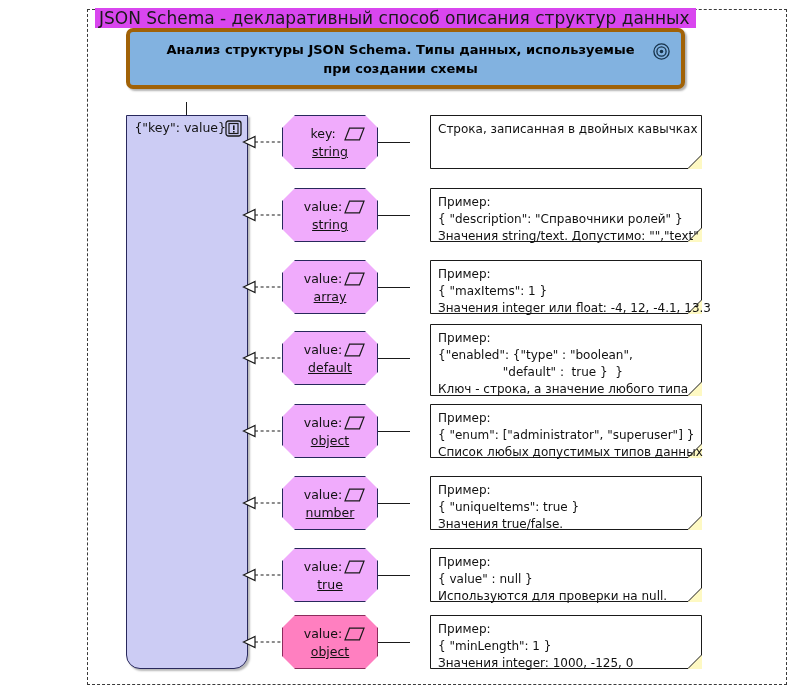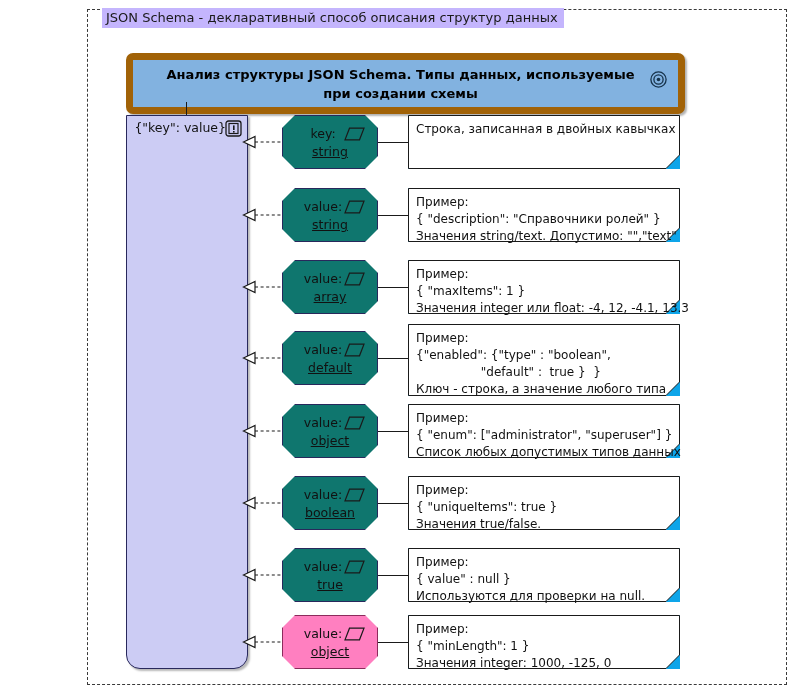--- a/index.html
+++ b/index.html
@@ -22,41 +22,41 @@
     left: 87px;
     top: 9px;
     width: 700px;
     height: 676px;
     border: 1px dashed #3a3a3a;
     box-sizing: border-box;
     background: transparent;
   }
   #frame-title {
     position: absolute;
-    left: 102px;
+    left: 95px;
     top: 8px;
     height: 20px;
     line-height: 20px;
     padding: 0 6px 0 4px;
-    background: #c4b5fd;
-    font-size: 13px;
+    background: #d946ef;
+    font-size: 17px;
     color: #1a1a1a;
     white-space: nowrap;
     z-index: 6;
   }
 
   
   #header {
     position: absolute;
     left: 126px;
-    top: 53px;
+    top: 28px;
     width: 559px;
     height: 61px;
     background: #82b2e0;
-    border: 7px solid #a16207;
+    border: 4px solid #a16207;
     box-sizing: border-box;
     border-radius: 7px;
     box-shadow: 2px 2px 2px rgba(0,0,0,0.30);
     display: flex;
     align-items: center;
     justify-content: center;
   }
   #header-text {
     font-size: 13px;
     font-weight: bold;
@@ -116,21 +116,21 @@
     background: #1a1a1a;
   }
 
   
   .node {
     position: absolute;
     left: 282px;
     width: 96px;
     height: 54px;
     box-sizing: border-box;
-    background: #0f766e;
+    background: #f0abfc;
     border: 1px solid #28285c;
     clip-path: polygon(
       13px 0, calc(100% - 13px) 0, 100% 13px,
       100% calc(100% - 13px), calc(100% - 13px) 100%,
       13px 100%, 0 calc(100% - 13px), 0 13px);
     filter: drop-shadow(2px 2px 1.5px rgba(0,0,0,0.30));
   }
   .node.pink { background: #ff7fc0; border-color: #8c2b5c; }
   .node-text {
     position: absolute;
@@ -150,23 +150,23 @@
     right: 12px;
     top: 11px;
     width: 21px;
     height: 14px;
     pointer-events: none;
   }
 
   
   .note {
     position: absolute;
-    left: 408px;
+    left: 430px;
     box-sizing: border-box;
-    background: #0ea5e9;
+    background: #fef9c3;
   }
   .note-body {
     position: absolute;
     inset: 0;
     padding: 6px 8px 4px 8px;
     font-size: 12px;
     color: #111111;
     line-height: 17px;
     white-space: pre;
   }
@@ -332,21 +332,21 @@
     </div>
     <div class="conn" style="left: 242px; top: 495px; width: 42px; height: 16px;">
       <svg width="42" height="16" viewBox="0 0 42 16">
         <path d="M13 8 L41 8" stroke="#1a1a1a" stroke-width="1.2" stroke-dasharray="3,2.6" fill="none"></path>
         <path d="M1.5 8 L13 2.5 L13 13.5 Z" fill="#ffffff" stroke="#1a1a1a" stroke-width="1.2" stroke-linejoin="miter"></path>
       </svg>
     </div>
     <div class="node" style="top: 476px;">
       <div class="node-text">
         <span class="l1">value:</span>
-        <span class="l2">boolean</span>
+        <span class="l2">number</span>
       </div>
       <svg class="node-icon" viewBox="0 0 21 14">
         <path d="M5.5 1.2 L20 1.2 L15.5 12.8 L1 12.8 Z" fill="none" stroke="#1a1a1a" stroke-width="1.2"></path>
       </svg>
     </div>
     <div class="link" style="top: 503px;"></div>
     <div class="note" style="top: 476px; width: 272px; height: 54px;">
       <svg width="272" height="54" viewBox="0 0 272 54">
         <path d="M0.5 0.5 H271.5 V40 L258 53.5 H0.5 Z" fill="#ffffff" stroke="#1a1a1a" stroke-width="1"></path>
       </svg>

